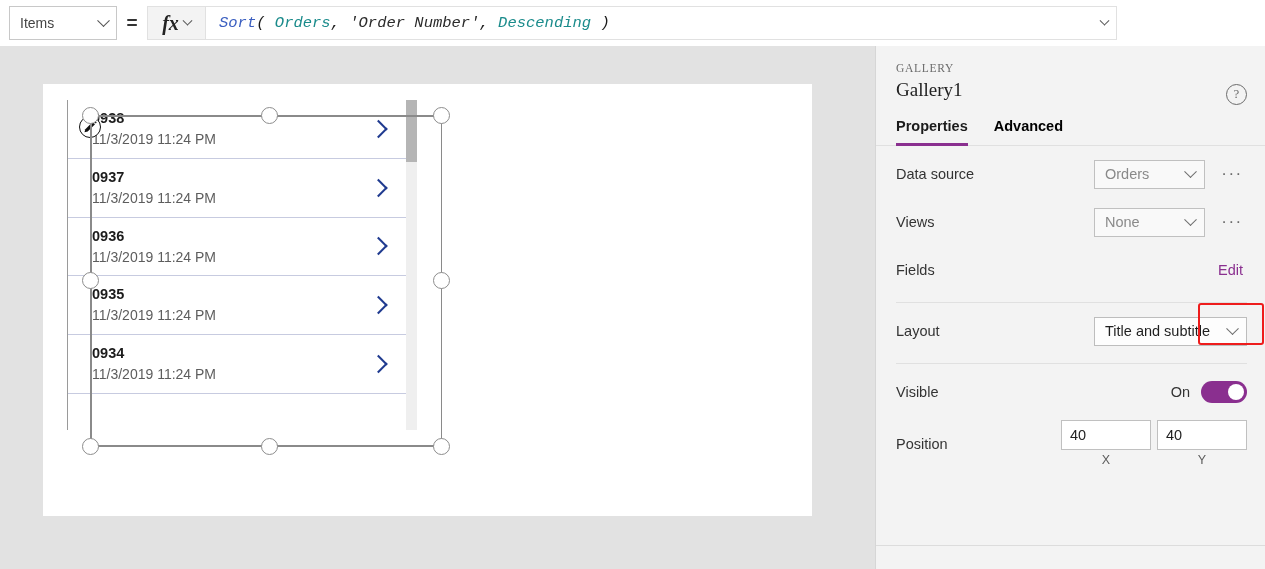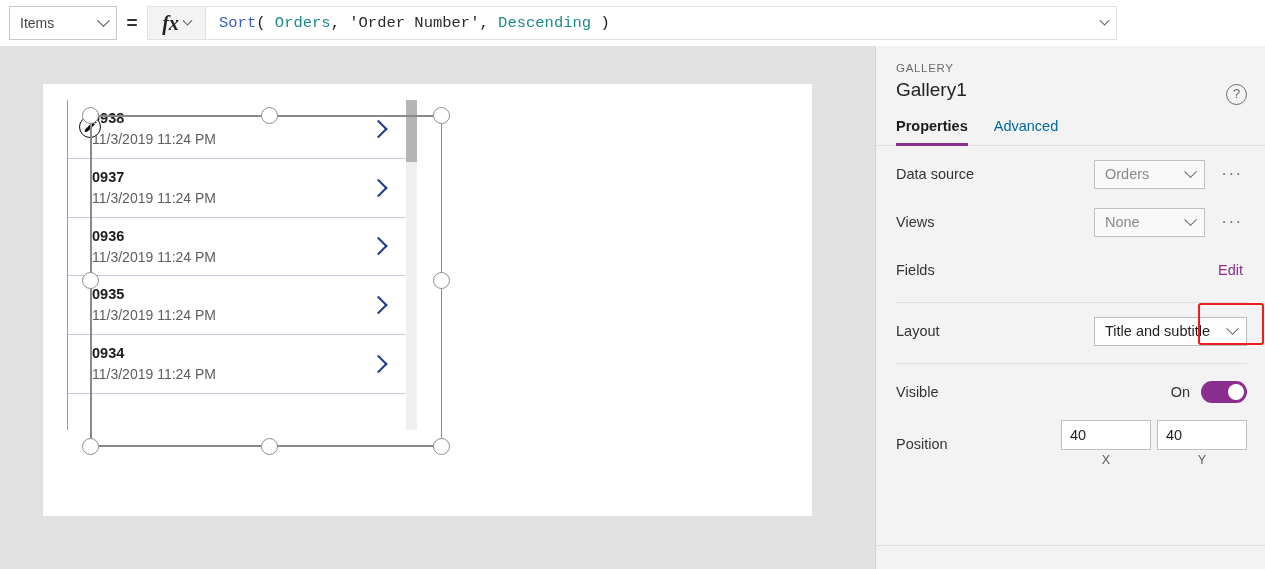--- a/index.html
+++ b/index.html
@@ -45,20 +45,21 @@
   }
   .fx-glyph { font-family:"Liberation Serif", serif; font-style:italic; font-size:20px; color:#222; font-weight:600;}
   .formula-field {
     flex:1; height:34px; margin-right:22px;
     background:#fff; border:1px solid #e1e1e1;
     display:flex; align-items:center; justify-content:space-between;
     padding:0 8px 0 13px;
     font-family:"Liberation Mono", monospace;
     font-size:15.5px; white-space:nowrap; overflow:hidden;
     cursor:text;
+    font-style:italic;
   }
   .tok-fn { color:#3b5fc0; }
   .tok-punc { color:#1a1a1a; }
   .tok-ident { color:#1a8b8b; }
   .tok-str { color:#2b2b2b; }
 
   
   .canvas {
     position:absolute; left:0; top:46px; width:875px; height:523px;
     background:#e2e2e2;
@@ -130,37 +131,37 @@
   .h-bl { left:-9px; bottom:-9px; }
   .h-bc { left:170px; bottom:-9px; }
   .h-br { right:-9px; bottom:-9px; }
 
   
   .panel {
     position:absolute; right:0; top:46px; width:390px; height:523px;
     background:#f3f3f3;
     border-left:1px solid #d6d6d6;
   }
-  .panel-head { padding:16px 12px 0 20px; position:relative; }
+  .panel-head { padding:16px 12px 0 20px; position:relative;font-family:Liberation Serif, serif; }
   .panel-kicker { font-size:11.5px; letter-spacing:0.7px; color:#6b6b6b; text-transform:uppercase; }
   .panel-title { font-size:19px; color:#222; margin-top:5px; font-weight:400; }
   .help-icon {
     position:absolute; right:18px; top:38px;
     width:21px; height:21px; border-radius:50%;
     border:1.4px solid #6b6b6b; color:#6b6b6b;
     font-size:13px; line-height:18px; text-align:center;
     cursor:pointer;
   }
   .tabs {
     display:flex; gap:26px; padding:0 20px; margin-top:17px;
     border-bottom:1px solid #e0e0e0;
   }
   .tab {
-    font-size:14.5px; color:#0369a1; padding-bottom:9px; cursor:pointer;
-    border-bottom:3px solid transparent; margin-bottom:-1px;
+    font-size:14.5px; color:#000000; padding-bottom:9px; cursor:pointer;
+    border-bottom:3px solid transparent; margin-bottom:-1px;font-weight:bold;
   }
   .tab.active { color:#1b1b1b; font-weight:bold; border-bottom-color:#8a2f8f; }
 
   .prop-section { padding:0 18px 0 20px; }
   .prop-row {
     display:flex; align-items:center; min-height:40px; margin-top:8px;gap:12px;
   }
   .prop-label { font-size:14.5px; color:#333; width:186px; }
   .dd {
     flex:1; height:29px; background:#f9f9f9;

